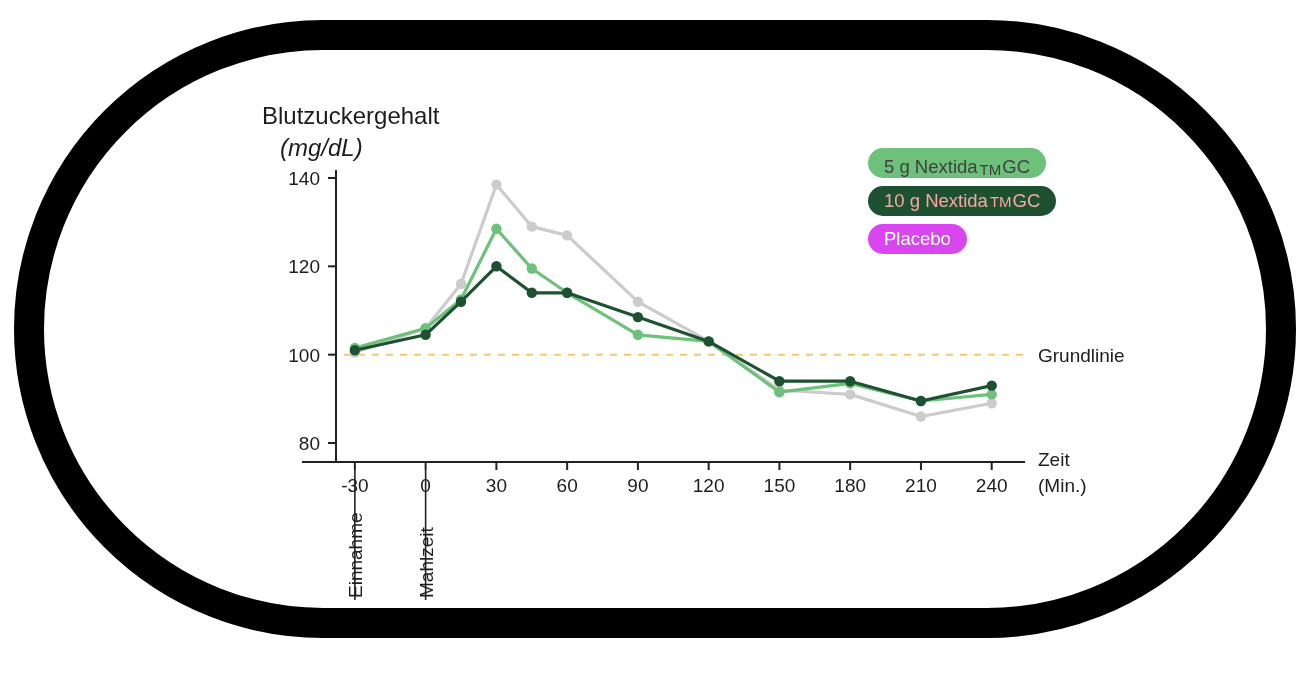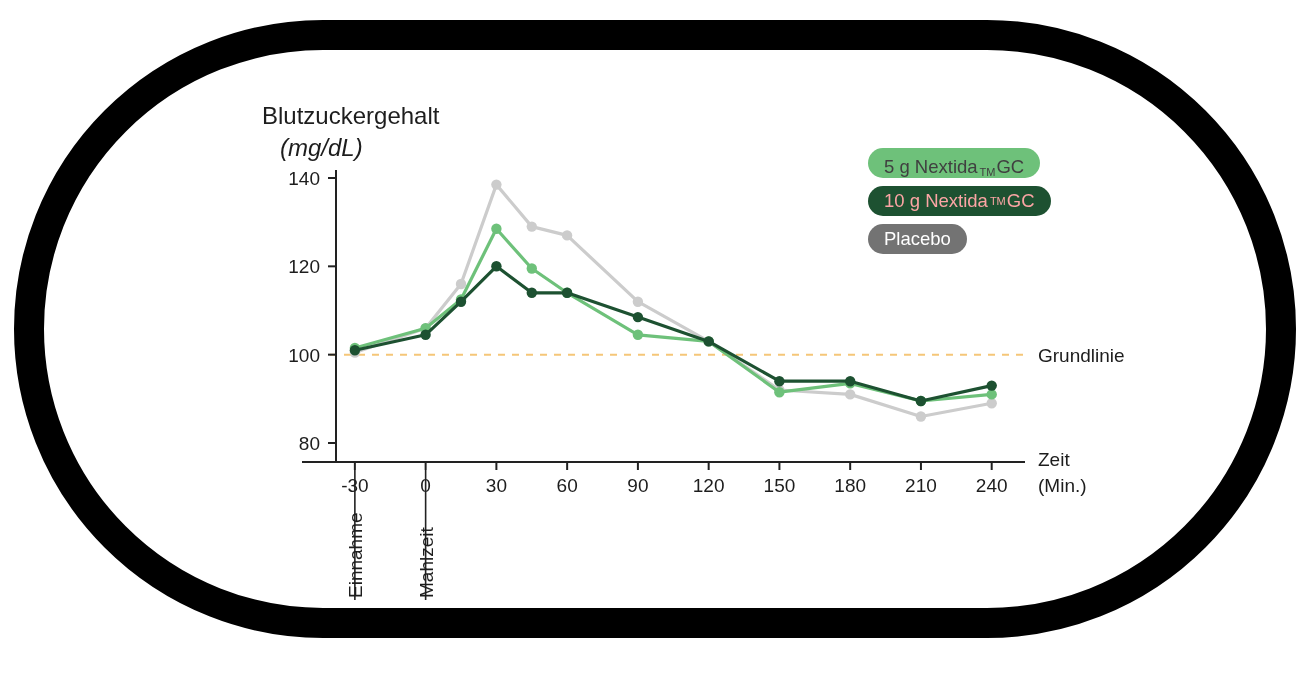--- a/index.html
+++ b/index.html
@@ -93,23 +93,23 @@
     padding: 0 16px;
     border-radius: 15px;
     margin-bottom: 8px;
     font-size: 18.5px;
     white-space: nowrap;
     box-sizing: border-box;
   }
   .legend-row { display: block; }
   .lg-1 { background: #6ec17a; color: #404040; align-items: flex-end; }
   .lg-2 { background: #1d5131; color: #fca5a5; }
-  .lg-3 { background: #737373; color: #ffffff; }
+  .lg-3 { background: #d946ef; color: #ffffff; }
   .tm {
-    font-size: 11px;
+    font-size: 15px;
     vertical-align: super;
     margin: 0 1px 0 2px;
   }
 
   .ylabel-block {
     position: absolute;
     left: 262px;
     top: 100px;
     font-size: 24px;
     color: #1d1d1d;

